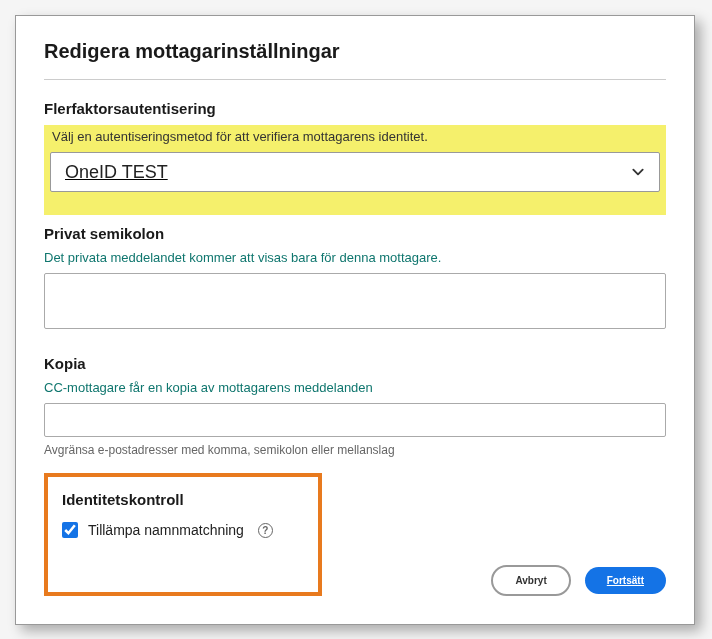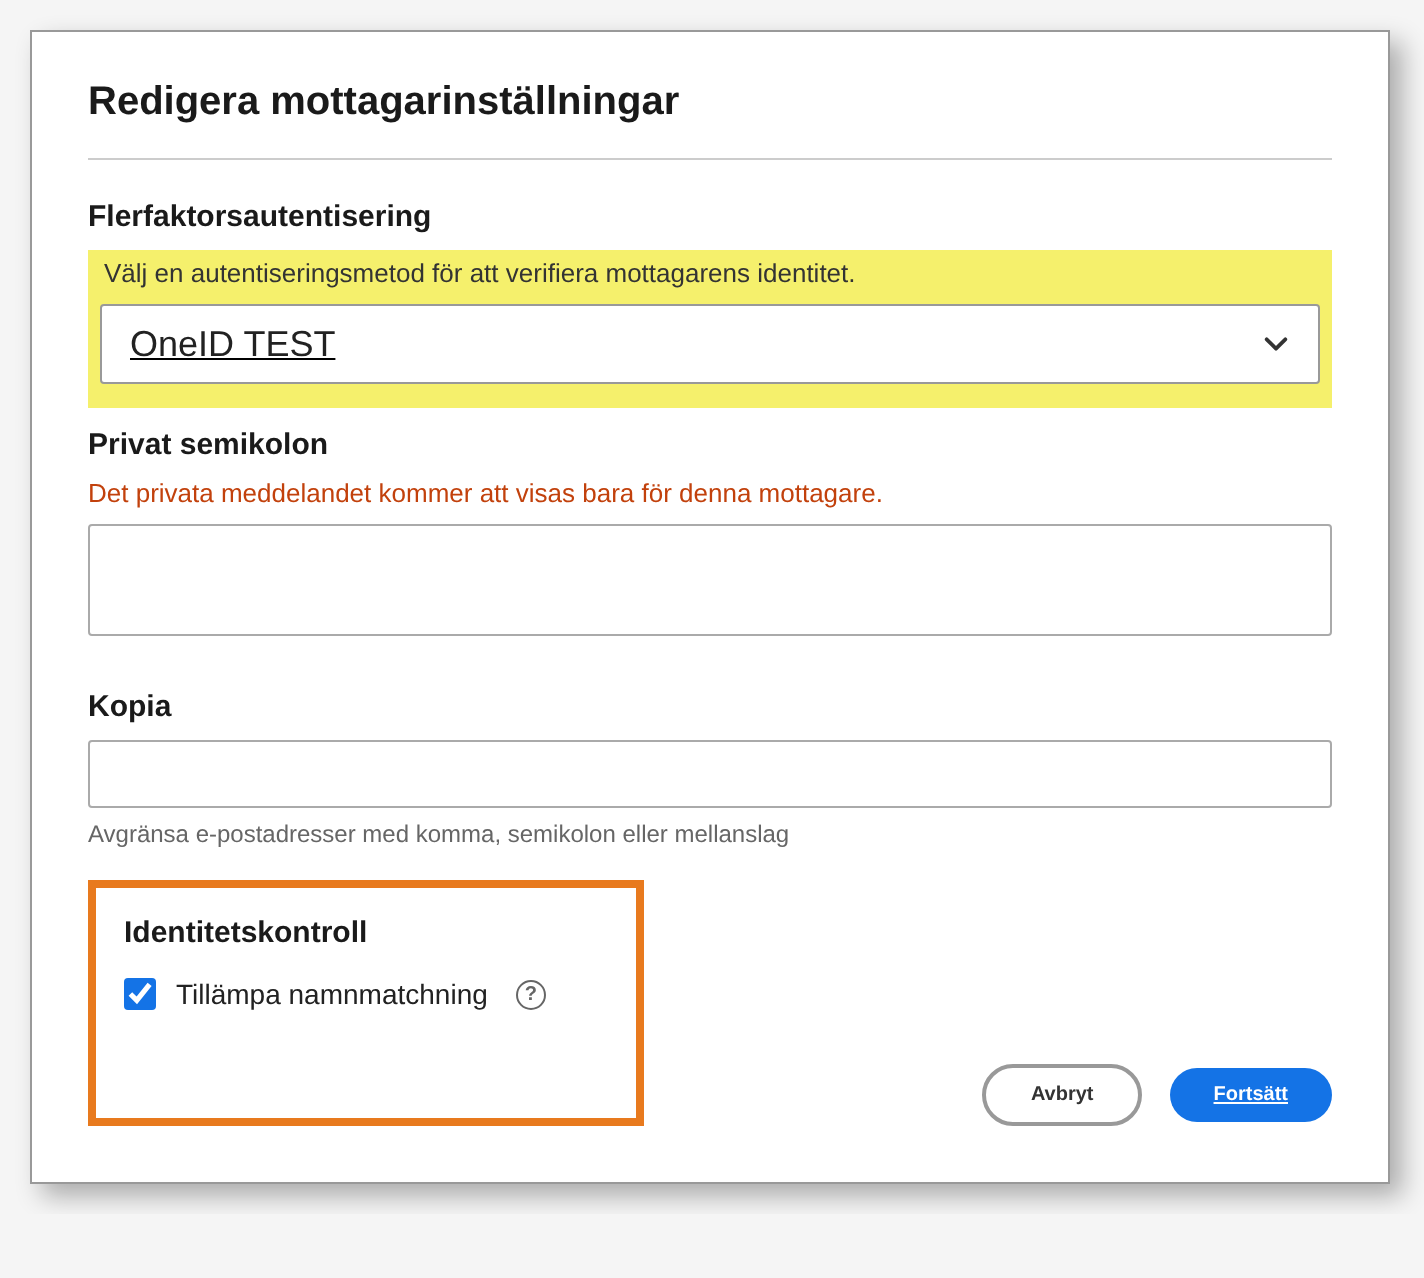--- a/index.html
+++ b/index.html
@@ -32,26 +32,26 @@
       margin-bottom: 20px;
     }
     .section-label {
       font-size: 15px;
       font-weight: 700;
       color: #1a1a1a;
       margin-bottom: 8px;
     }
     .highlight-block {
       background: #f5f06c;
-      padding: 4px 6px 12px 6px;
+      padding: 4px 6px 23px 6px;
       margin-bottom: 10px;
     }
     .helper-text {
       font-size: 13px;
-      color: #c2410c;
+      color: #0f766e;
       margin-bottom: 8px;
     }
     .highlight-block .helper-text {
       color: #333;
       padding-left: 2px;
     }
     .select-wrap {
       position: relative;
       background: #fff;
       border: 1px solid #999;
@@ -179,20 +179,21 @@
         <path d="M2 4 L6 8 L10 4" stroke="#333" stroke-width="1.6" fill="none" stroke-linecap="round" stroke-linejoin="round"></path>
       </svg>
     </div>
   </div>
 
   <div class="section-label">Privat semikolon</div>
   <div class="helper-text">Det privata meddelandet kommer att visas bara för denna mottagare.</div>
   <textarea class="text-input private-msg" style=""></textarea>
 
   <div class="section-label section-gap">Kopia</div>
+  <div class="helper-text">CC-mottagare får en kopia av mottagarens meddelanden</div>
   <input type="text" class="text-input cc-input" style="">
   <div class="small-helper">Avgränsa e-postadresser med komma, semikolon eller mellanslag</div>
 
   <div class="identity-box">
     <div class="section-label">Identitetskontroll</div>
     <div class="checkbox-row">
       <input type="checkbox" class="checkbox" checked="" style="">
       <span class="checkbox-label">Tillämpa namnmatchning</span>
       <span class="help-icon">?</span>
     </div>

